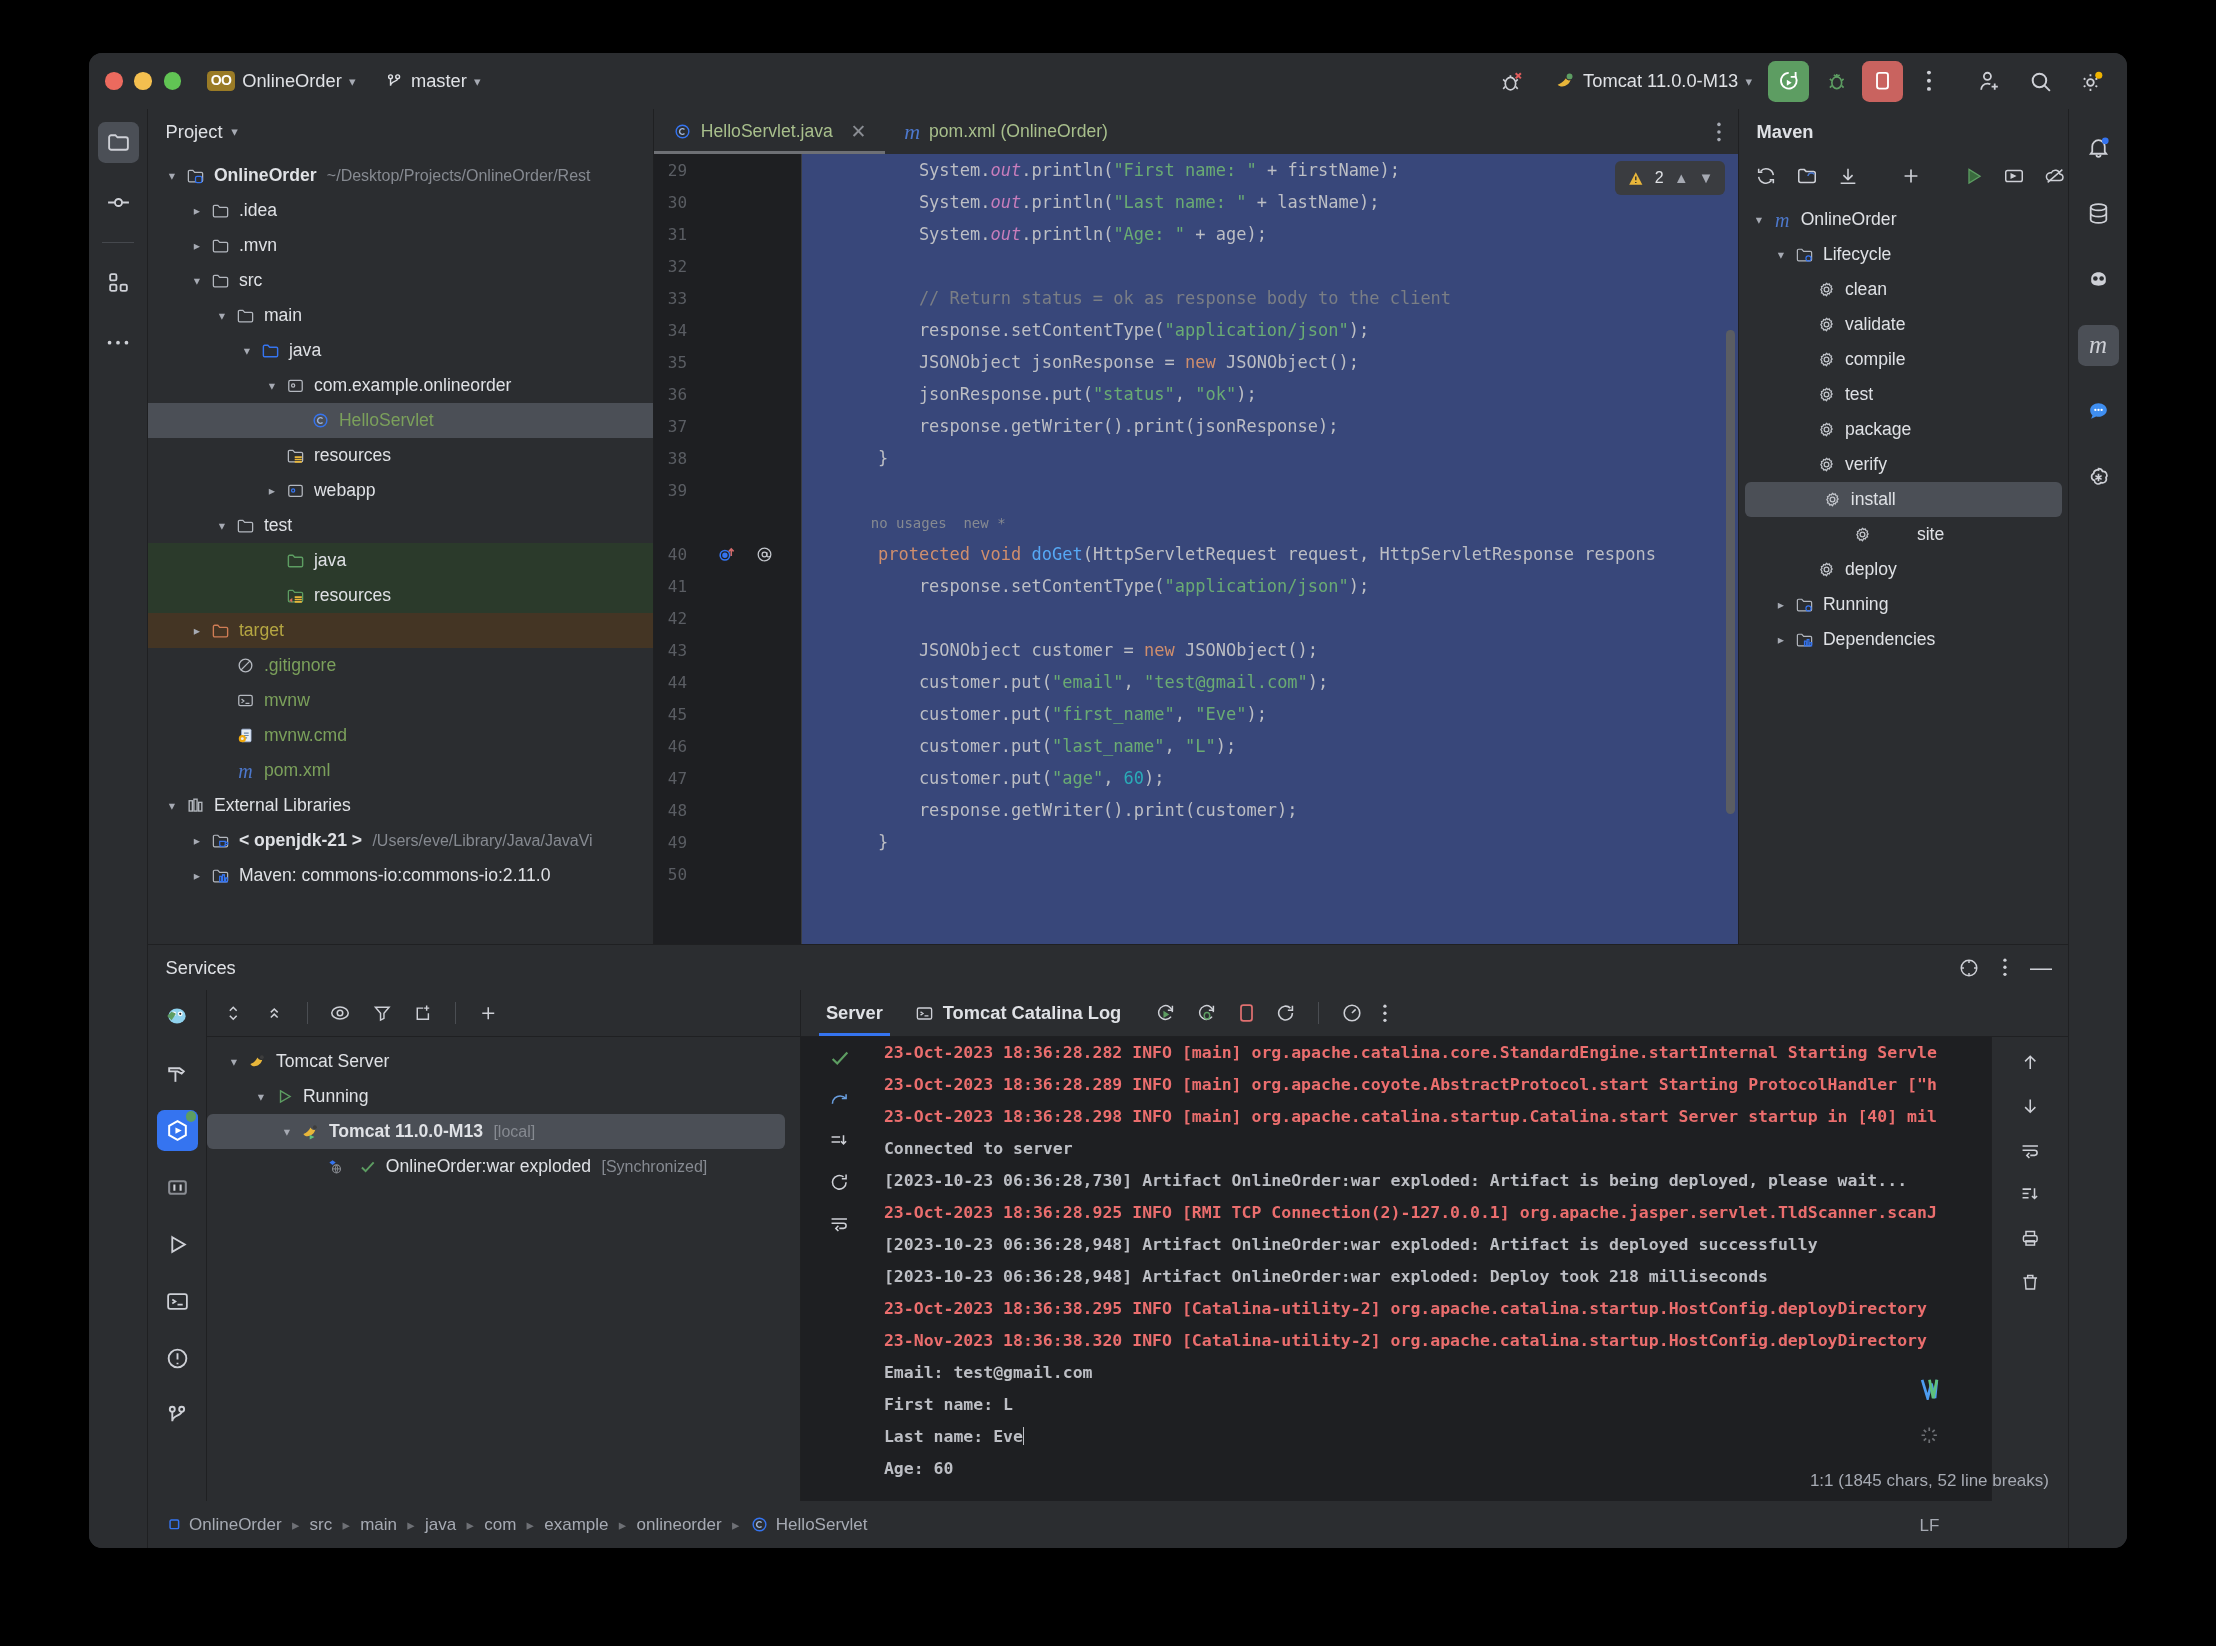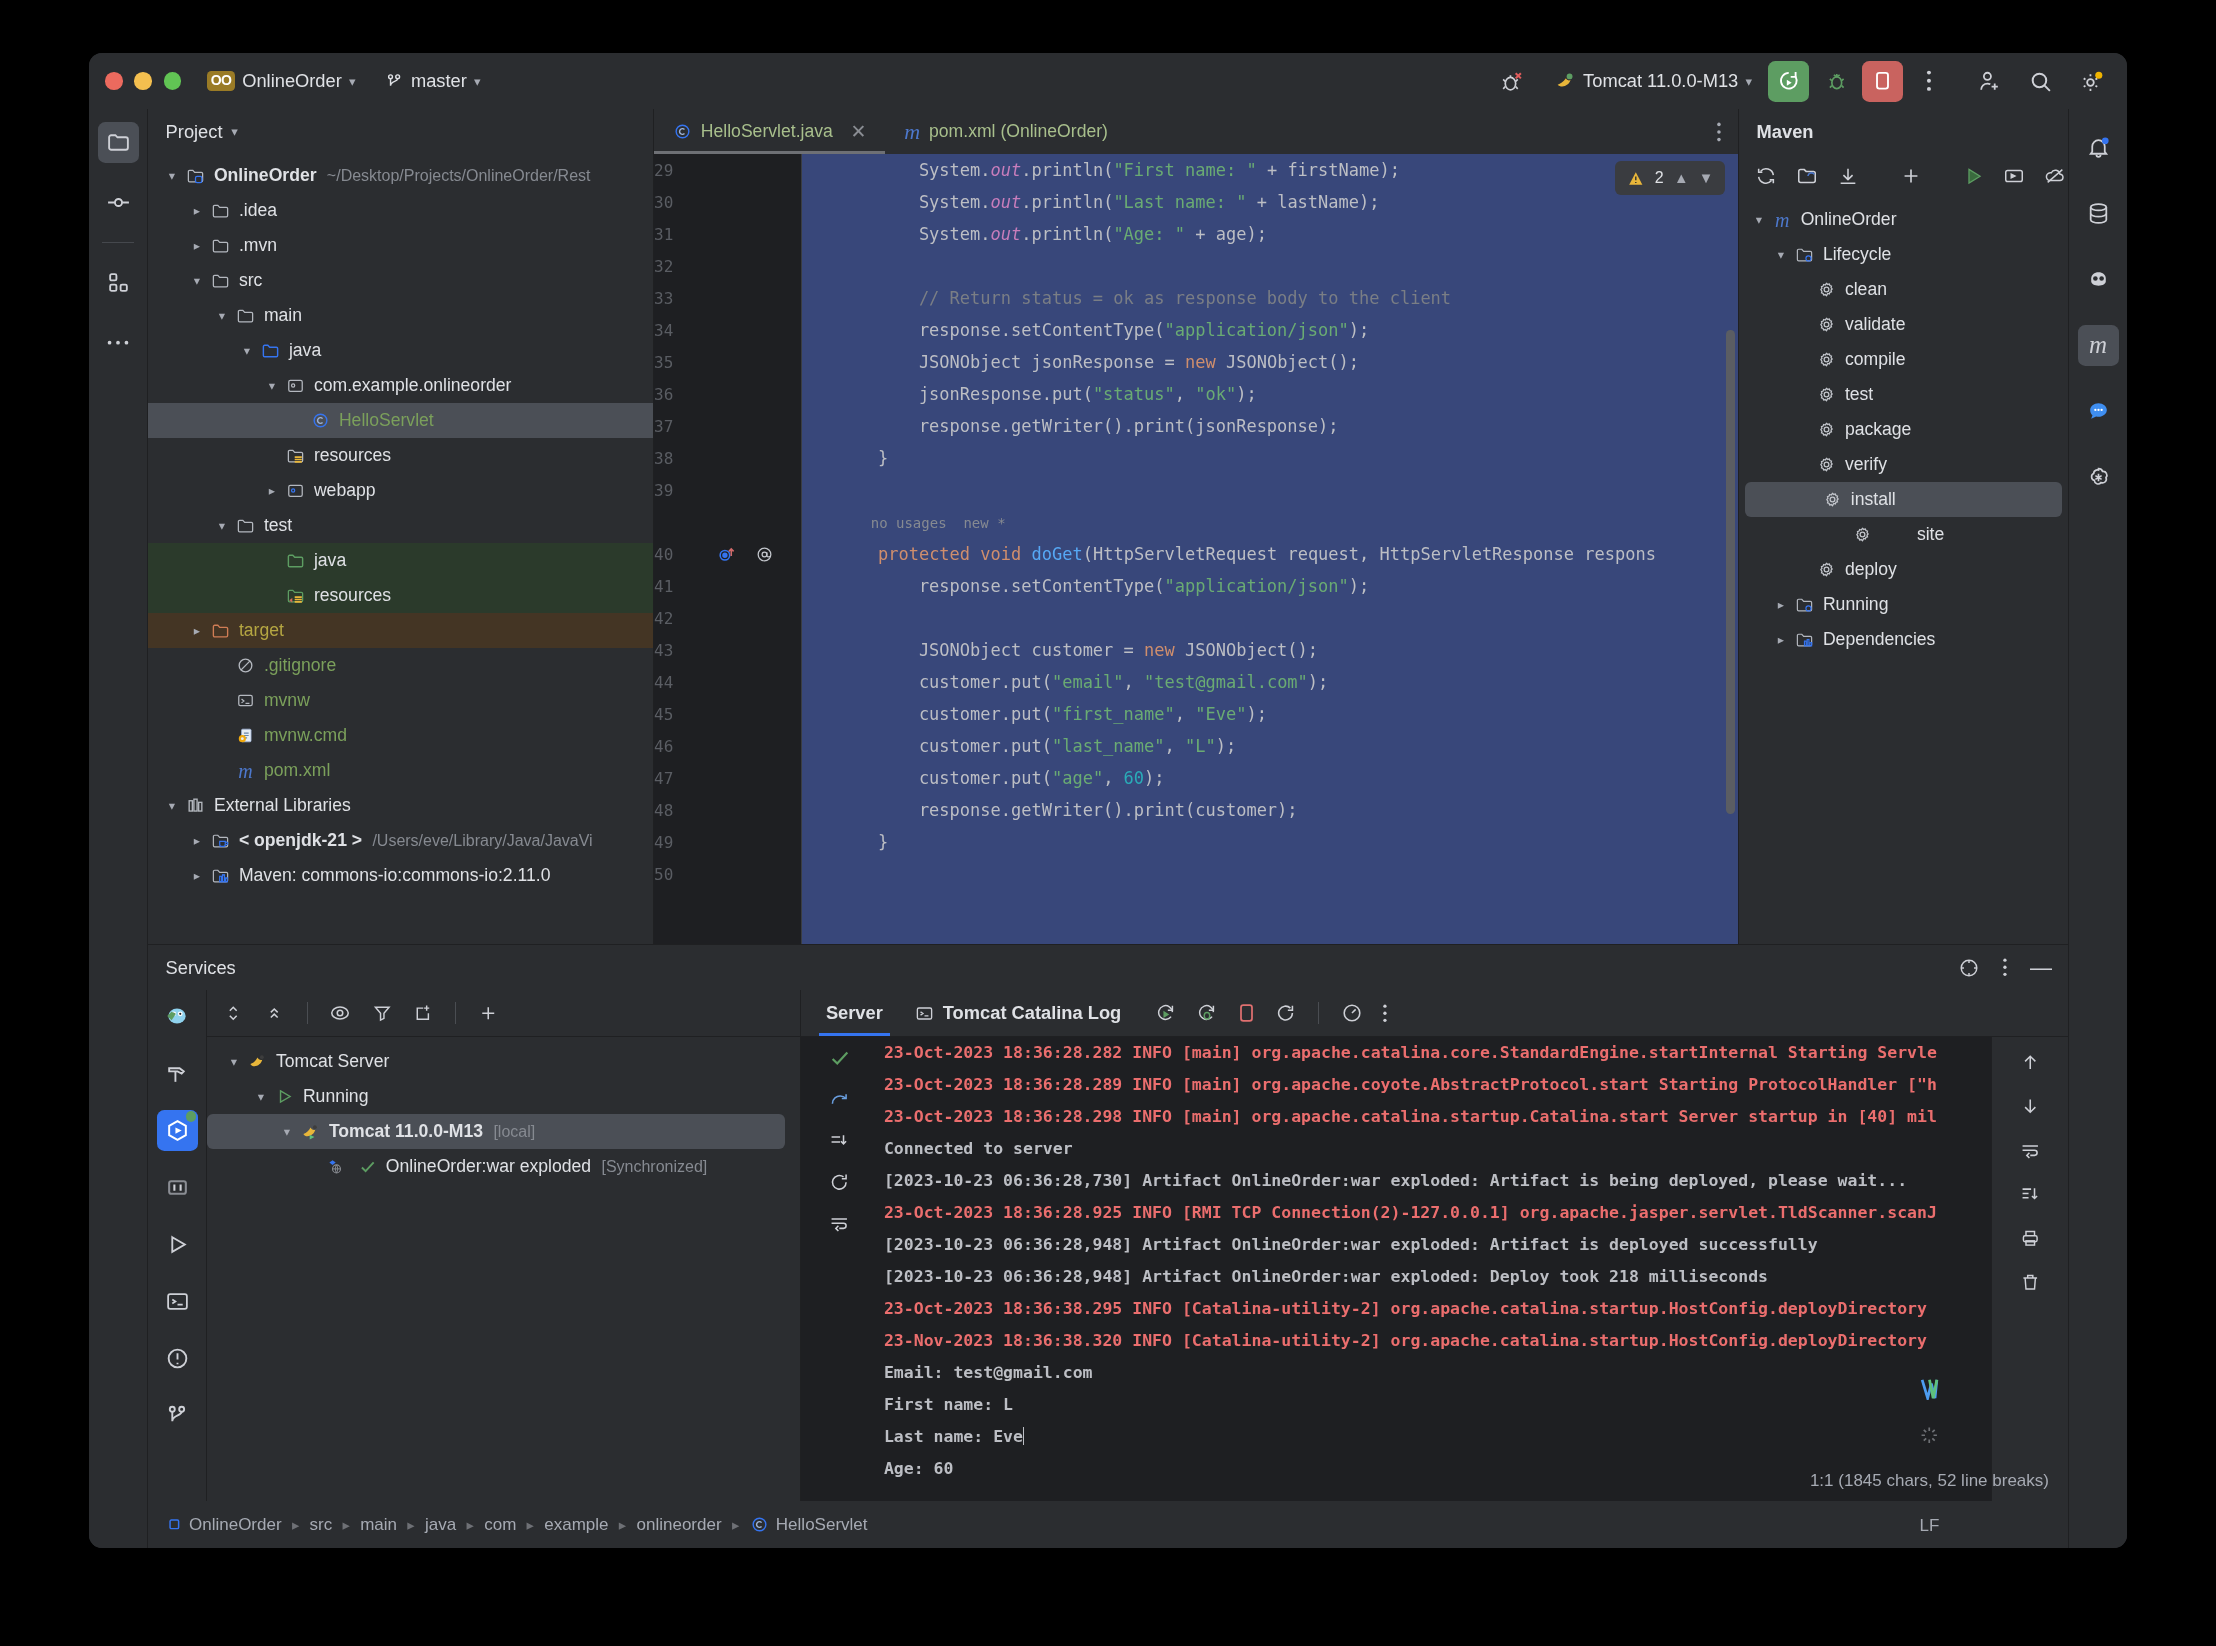--- a/index.html
+++ b/index.html
@@ -101,21 +101,21 @@
   .tabbar { height:45px; flex:0 0 45px; background:#2b2d30; display:flex; align-items:stretch; position:relative; }
   .etab { display:flex; align-items:center; gap:8.8px; padding:0 19px; color:#a8bf8c; font-size:17.6px; position:relative;}
   .etab.active::after{ content:''; position:absolute;left:0;right:0;bottom:0;height:2.9px;background:#6e7075; }
   .tabx { color:#8a8d93; font-size:19px; margin-left: 8.8px;}
   .tabbar-more { position:absolute; right:16px; top:0; bottom:0; display:flex; align-items:center; color:#a6aab3; font-size:20.5px;}
 
   .code-area { flex:1 1 auto; display:flex; min-height:0; position:relative; background:#1e1f22; overflow:hidden;}
   .gutter { width: 147px; flex:0 0 147px; background:#1e1f22; position:relative; }
   .gline { height:32px; display:flex; align-items:center; color:#5a5d63; font-size:16px;
            font-family:"DejaVu Sans Mono", monospace; }
-  .gnum { width:47px; text-align:left; }
+  .gnum { width:47px; text-align:center; }
   .gicons { display:flex; align-items:center; gap:19px; margin-left:16px; }
   .code {
     flex:1 1 auto; position:relative; background:#38477a;
     font-family:"DejaVu Sans Mono", monospace; font-size:17px;
     padding-left: 35px; padding-top:0; overflow:hidden;
     border-left: 1.5px solid #3a3d42;
   }
   .cl { height:32px; line-height:32px; white-space:pre; color:#bcbec4; }
   .kw { color:#cf8e6d; }
   .str { color:#6aab73; }

